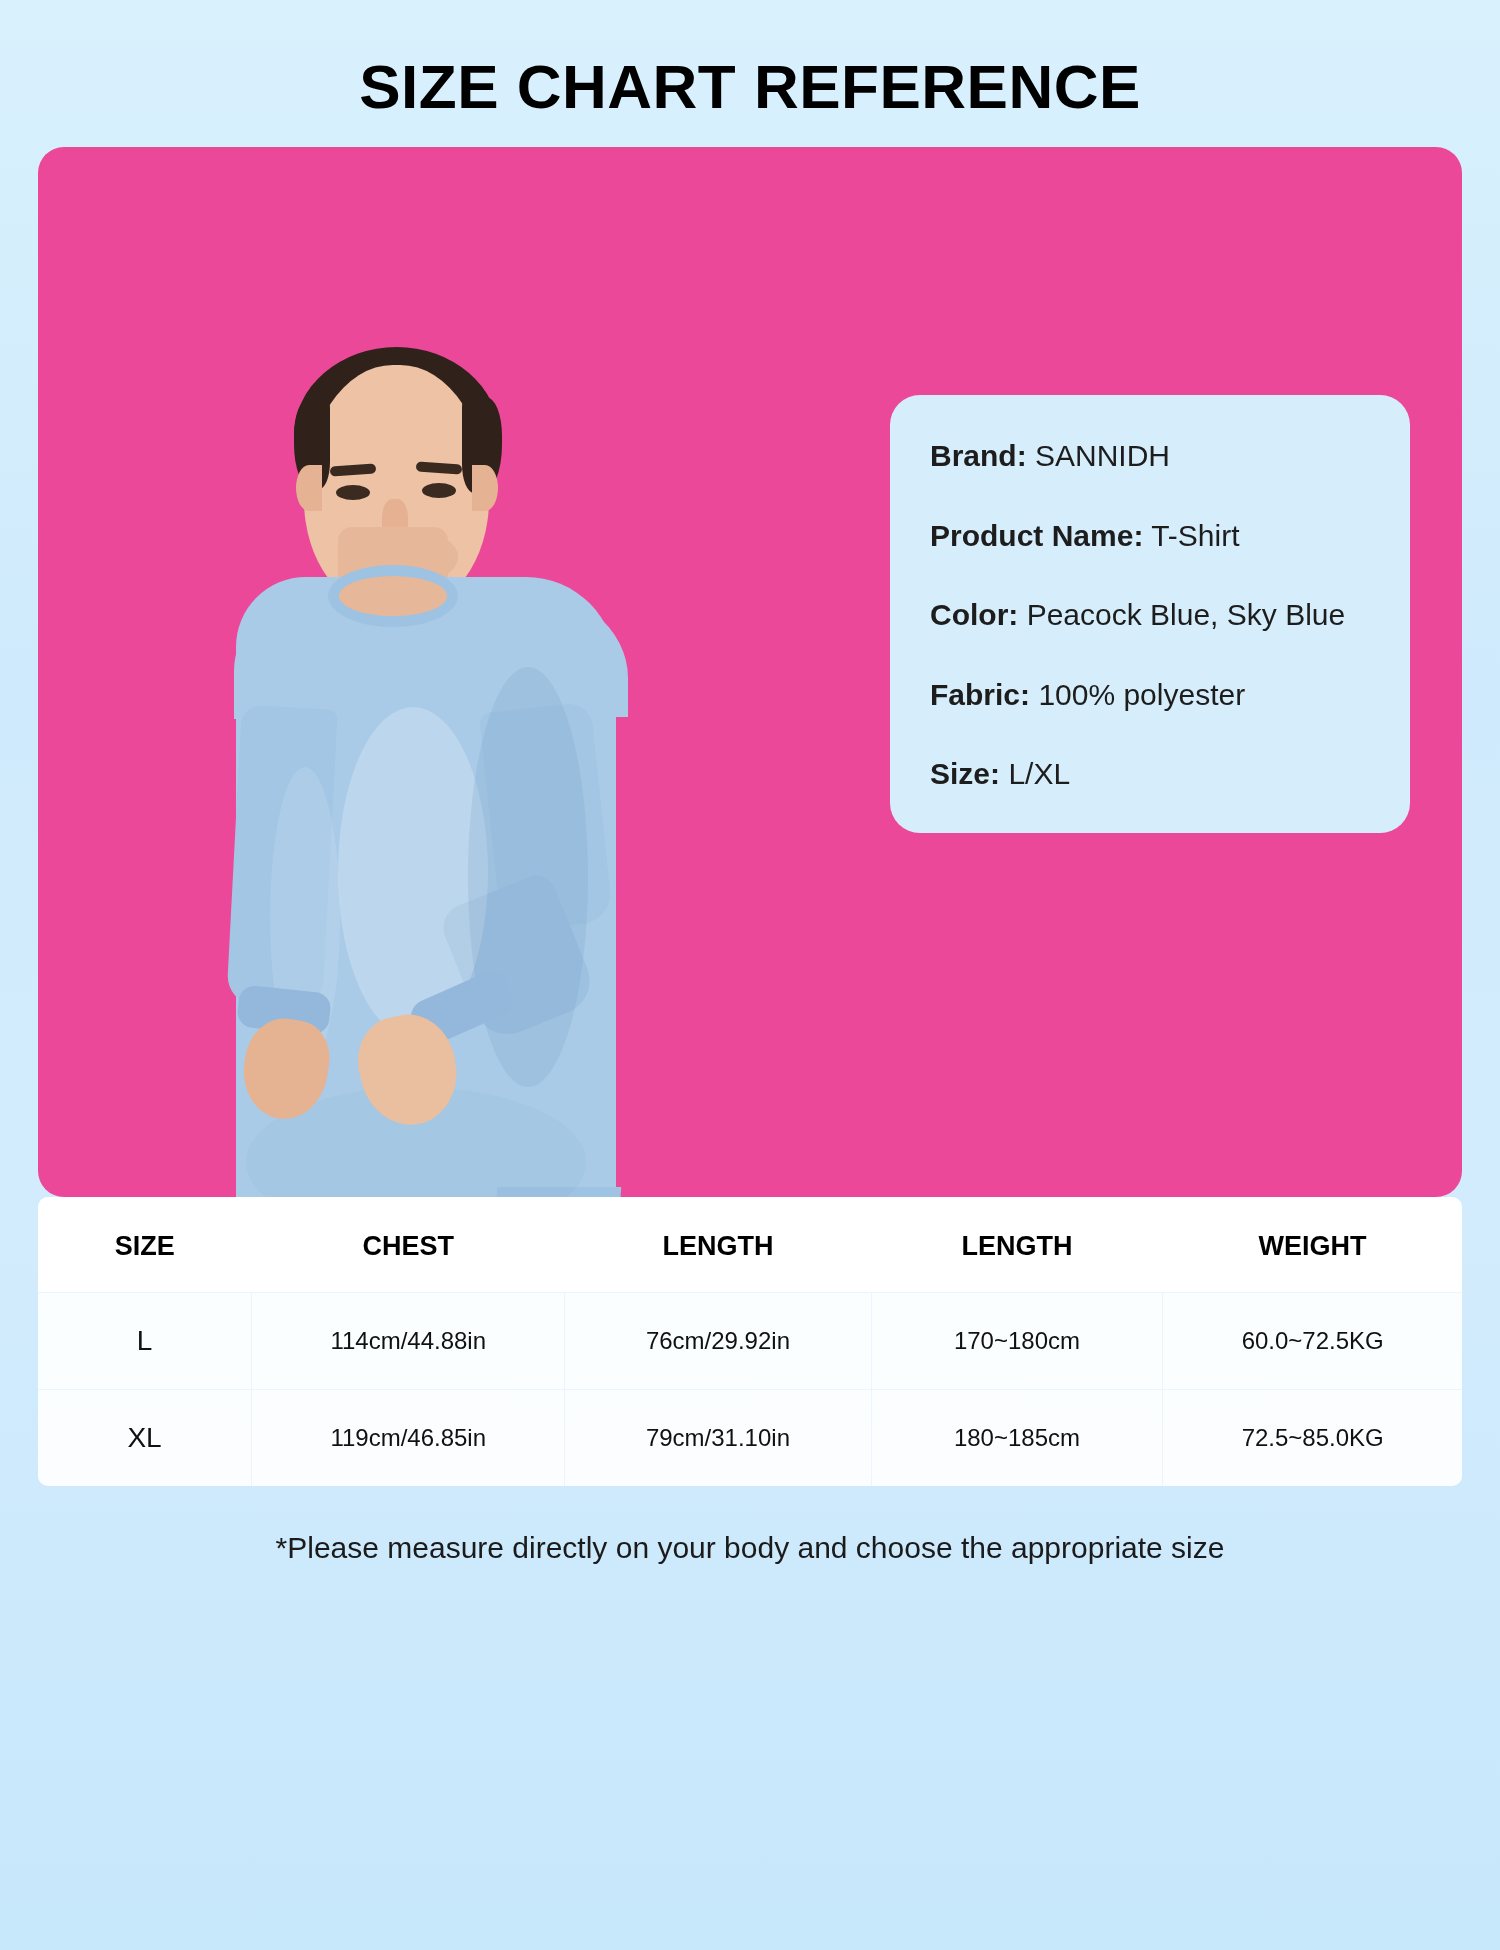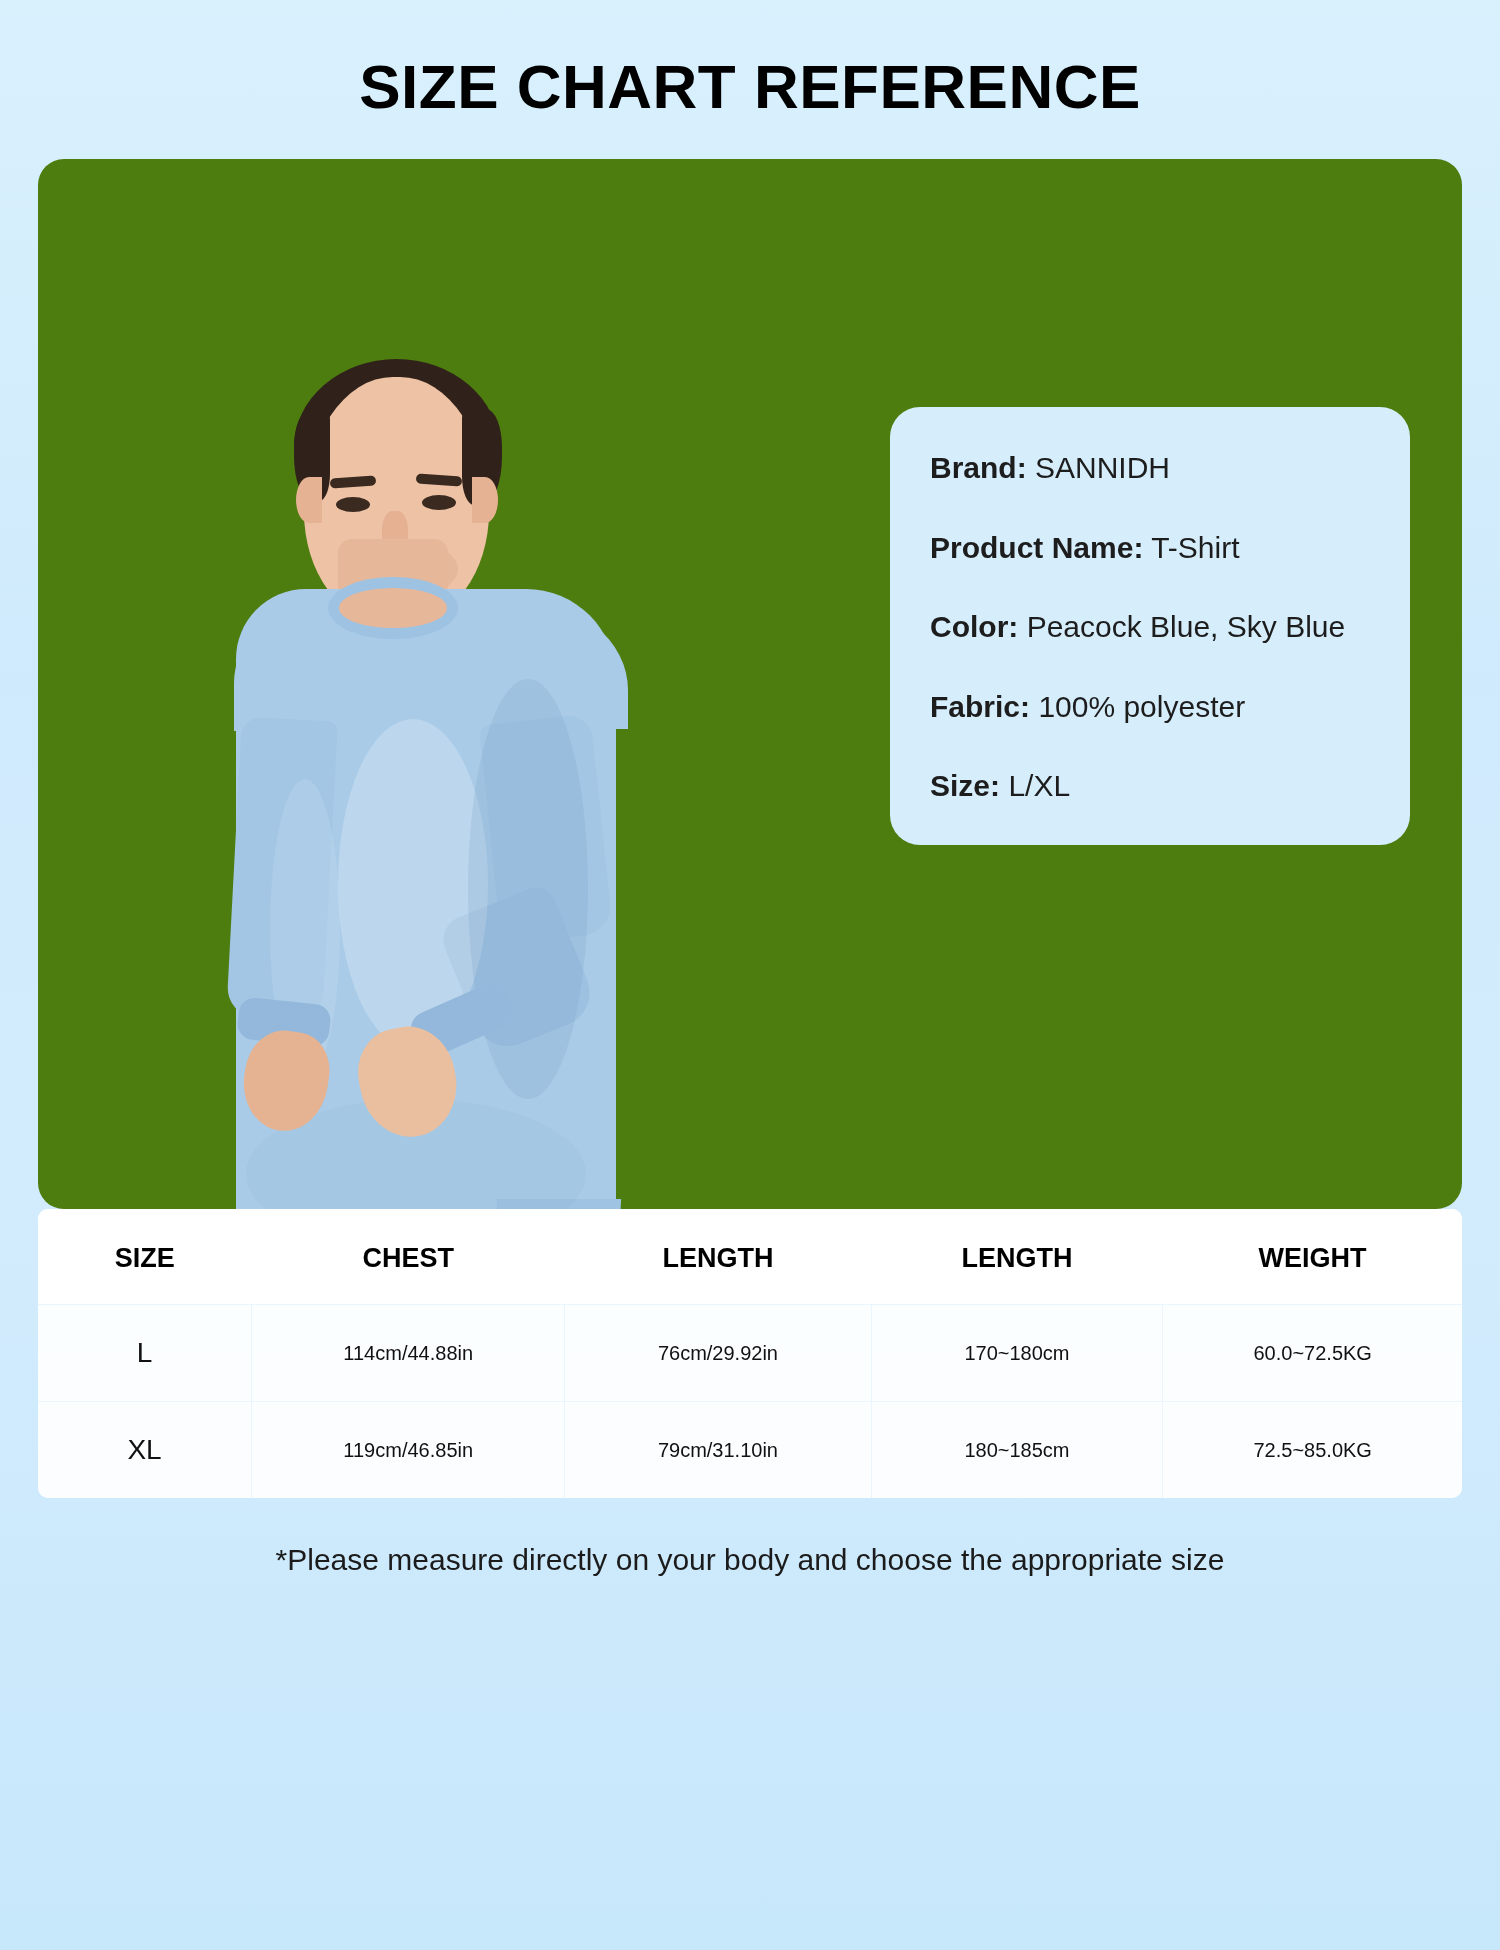--- a/index.html
+++ b/index.html
@@ -30,23 +30,23 @@
     font-weight: bold;
     font-size: 62px;
     letter-spacing: 0.5px;
     color: #000;
     padding-top: 38px;
     line-height: 1.05;
   }
 
   
   .hero {
-    margin-top: 40px;
+    margin-top: 28px;
     height: 1050px;
-    background: #4d7c0f;
+    background: #ec4899;
     border-radius: 26px;
     position: relative;
     overflow: hidden;
   }
 
   
   .model {
     position: absolute;
     left: 0; top: 0;
     width: 700px;
@@ -279,21 +279,21 @@
   }
   thead th {
     font-size: 27px;
     font-weight: bold;
     color: #000;
     padding: 34px 0 30px 0;
     text-align: center;
     background: #ffffff;
   }
   tbody td {
-    font-size: 20px;
+    font-size: 24px;
     color: #111;
     text-align: center;
     padding: 32px 4px;
     border-top: 1px solid #eaf5fd;
     border-right: 1px solid #eaf5fd;
     background: rgba(255,255,255,.55);
   }
   tbody td:last-child { border-right: none; }
   tbody td.size-col {
     font-size: 28px;

